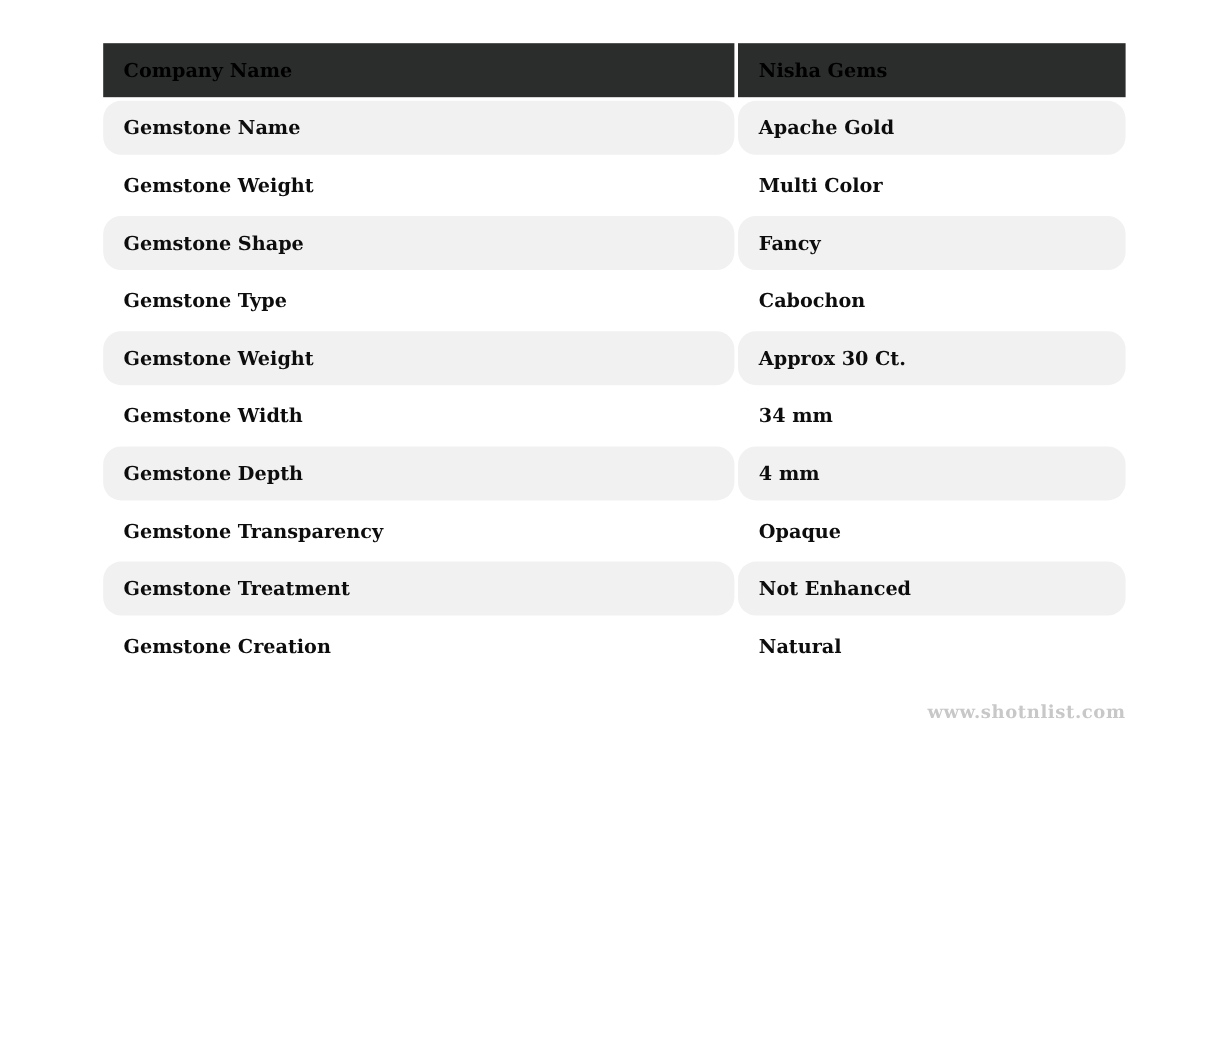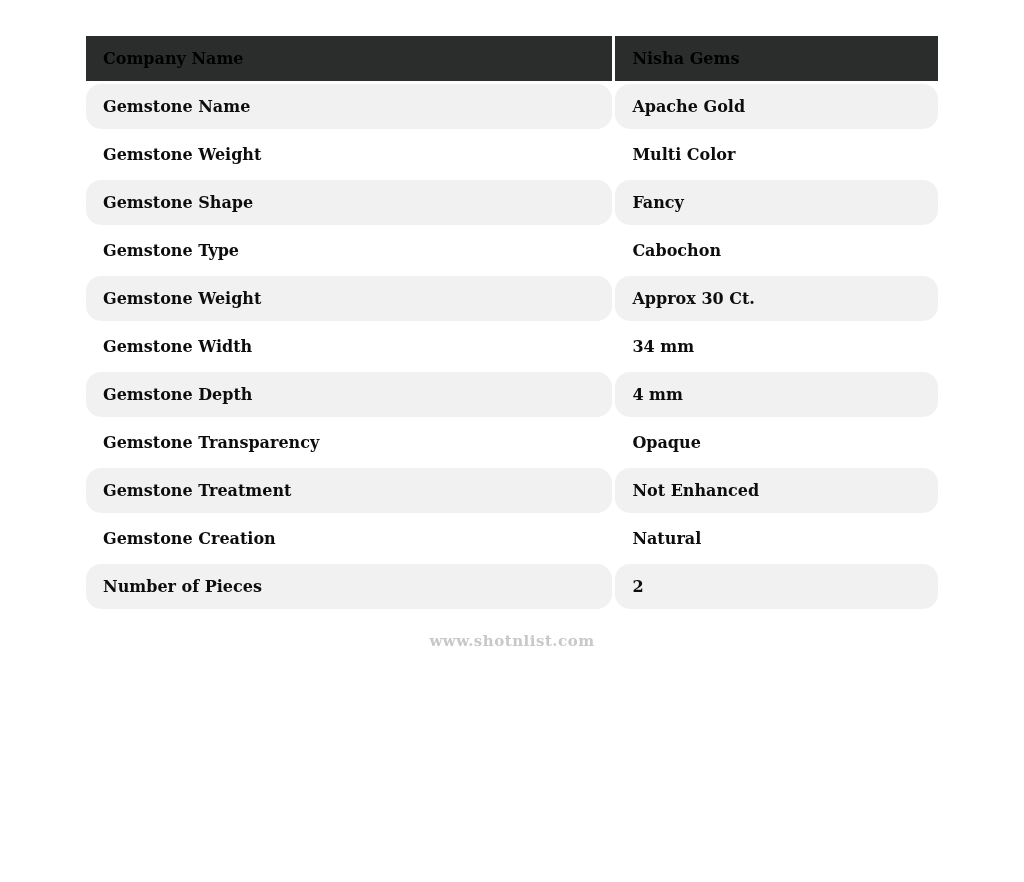--- a/index.html
+++ b/index.html
@@ -46,21 +46,21 @@
   }
   tbody tr:nth-child(odd) td {
     background: var(--row-alt-bg, #f1f1f1);
   }
   tbody tr:nth-child(even) td {
     background: var(--row-plain-bg, #ffffff);
   }
   .watermark {
     width: 852px;
     margin: 20px auto 0 auto;
-    text-align: center;
+    text-align: right;
     font-size: 15px;
     font-weight: bold;
     letter-spacing: 0.5px;
     color: var(--watermark-color, #c8c8c8);
   }
 </style>
 </head>
 <body>
 
 <div class="table-wrap">
@@ -109,21 +109,17 @@
         <td>Opaque</td>
       </tr>
       <tr>
         <td>Gemstone Treatment</td>
         <td>Not Enhanced</td>
       </tr>
       <tr>
         <td>Gemstone Creation</td>
         <td>Natural</td>
       </tr>
-      <tr>
-        <td>Number of Pieces</td>
-        <td>2</td>
-      </tr>
     </tbody>
   </table>
 </div>
 
 <div class="watermark">www.shotnlist.com</div>
 
 </body></html>

